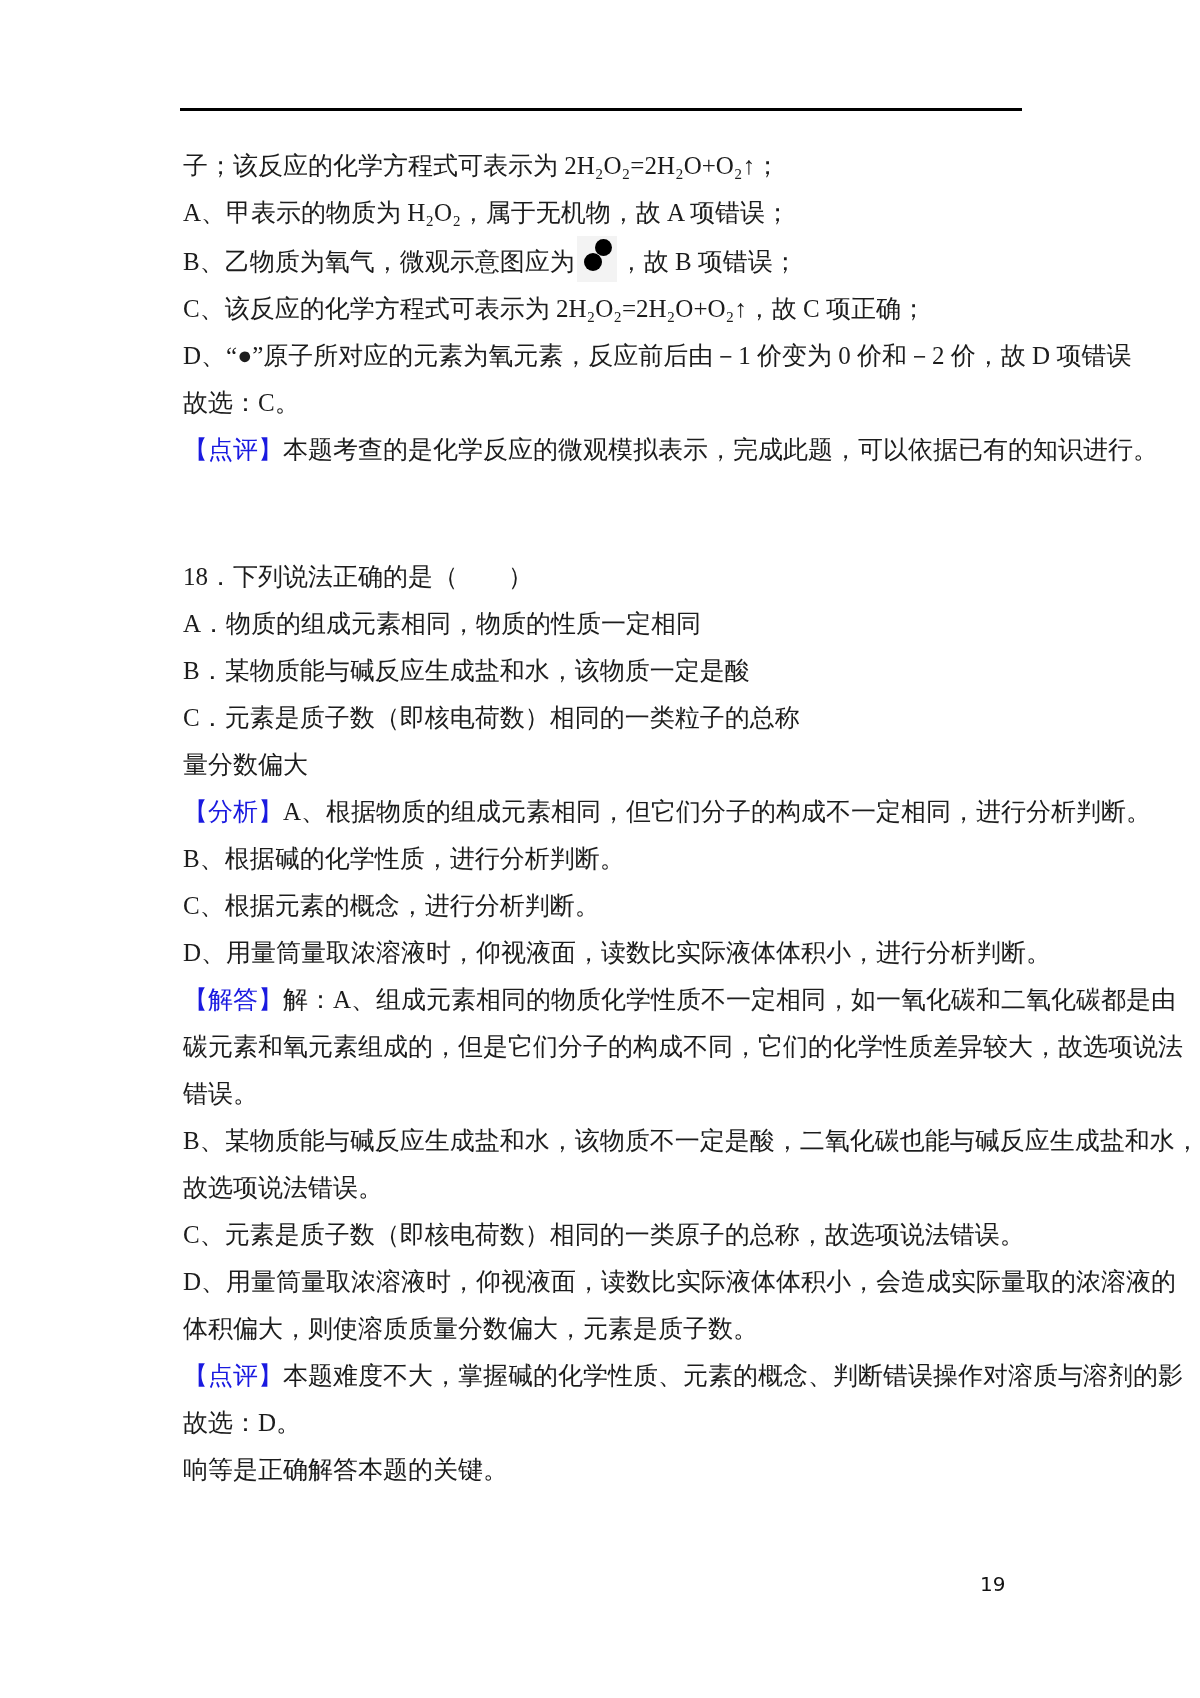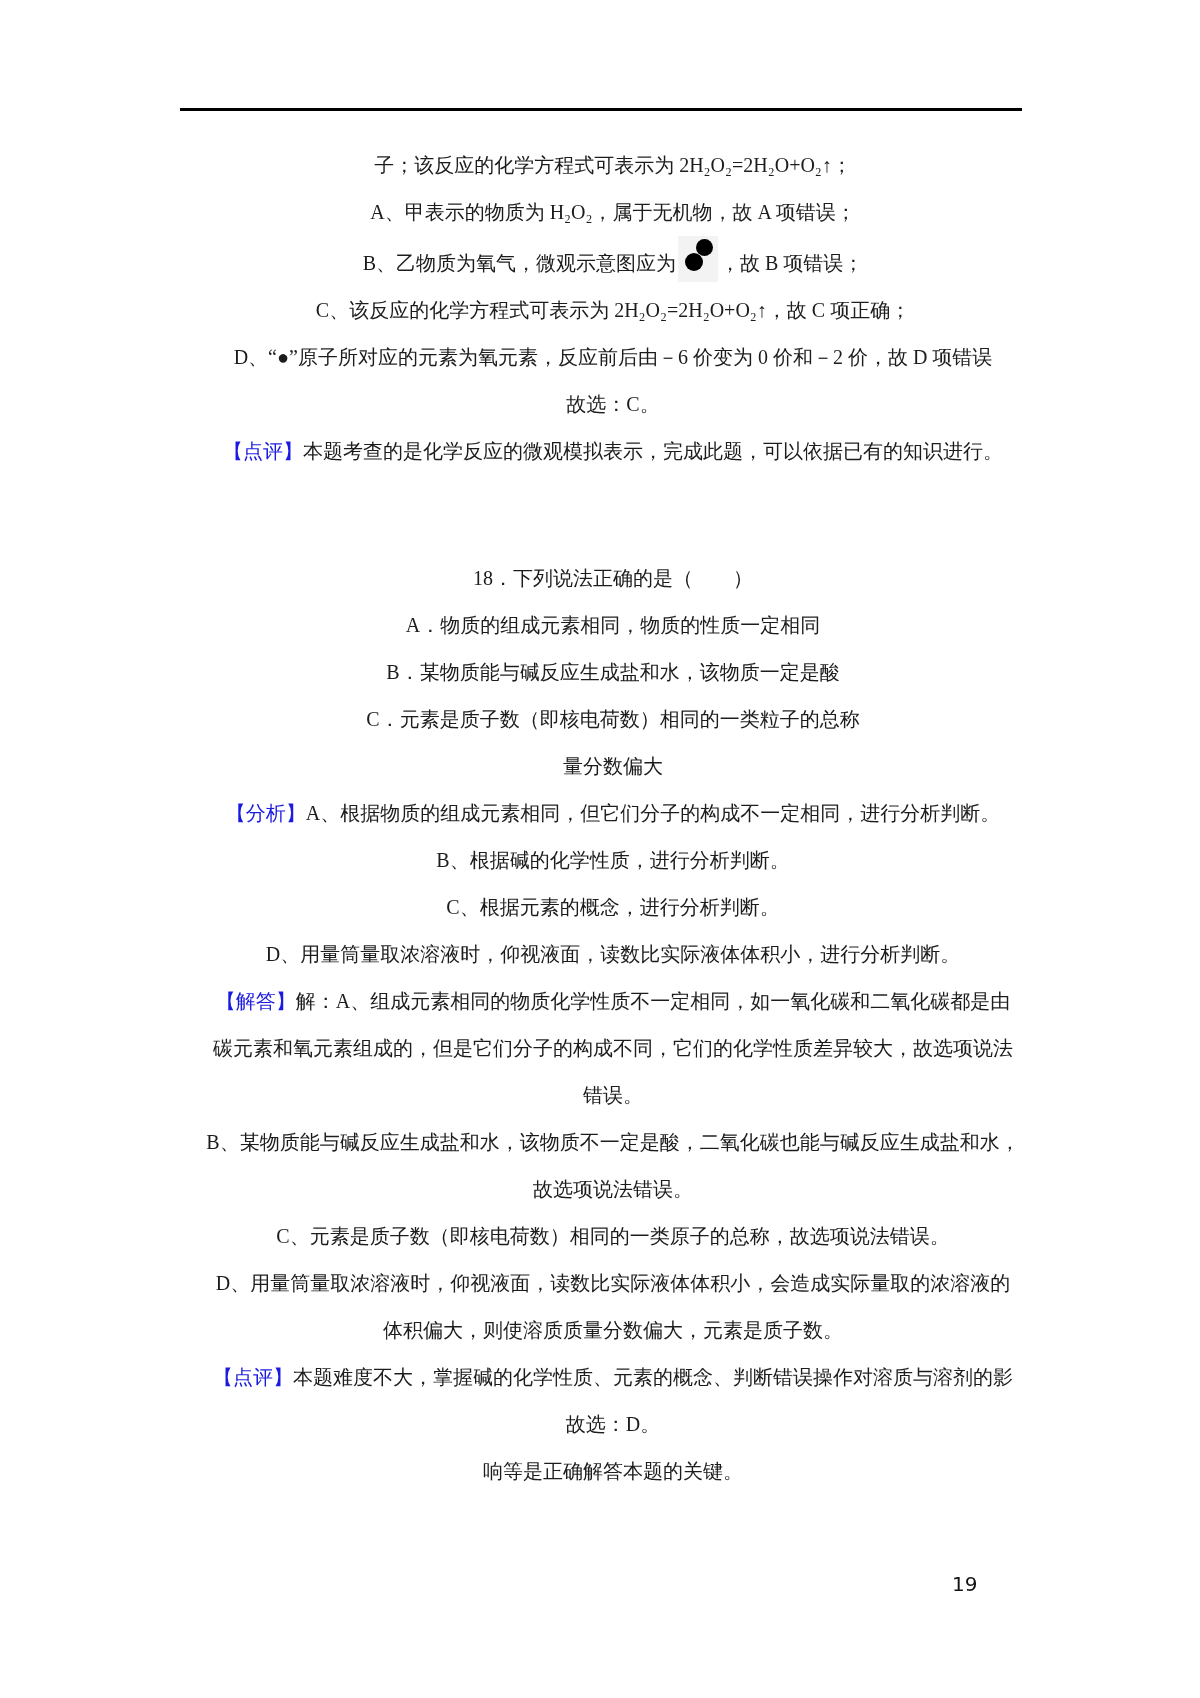--- a/index.html
+++ b/index.html
@@ -11,62 +11,61 @@
     overflow:hidden;
     font-family:"Liberation Serif","DejaVu Serif",serif;
   }
   .toprule{
     position:absolute;left:180px;top:108px;
     width:842px;height:3px;
     background:var(--rule_black,#000);
   }
   .content{
     position:absolute;left:183px;top:142px;width:860px;
-    font-size:20px;line-height:47px;
+    font-size:25px;line-height:47px;
     color:var(--body_text,#1c1c1c);
-    text-align:center;
   }
   .line{white-space:nowrap;}
   .blk-gap{height:80px;}
   .blue{color:var(--label_blue,#1a1ae0);margin-top:28px;}
   .molecule{
     display:inline-block;position:relative;
     width:40px;height:46px;
     vertical-align:-12px;
     background:#f3f3f3;
     margin:0 2px;
   }
   .molecule .atom1{
     position:absolute;left:18px;top:3px;
     width:17px;height:17px;border-radius:50%;background:#000;
   }
   .molecule .atom2{
     position:absolute;left:7px;top:17px;
     width:18px;height:18px;border-radius:50%;background:#000;
   }
   .pagenum{
-    position:absolute;left:952px;top:1572px;
+    position:absolute;left:980px;top:1572px;
     font-family:"DejaVu Sans","Liberation Sans",sans-serif;
     font-size:20px;color:#111;
   }
 </style>
 </head>
 <body>
 
 <div class="page">
 
   <div class="toprule"></div>
 
   <div class="content">
 
     <div class="line">子；该反应的化学方程式可表示为 2H₂O₂=2H₂O+O₂↑；</div>
     <div class="line">A、甲表示的物质为 H₂O₂，属于无机物，故 A 项错误；</div>
     <div class="line"><span>B、乙物质为氧气，微观示意图应为</span><span class="molecule"><span class="atom1"></span><span class="atom2"></span></span><span>，故 B 项错误；</span></div>
     <div class="line">C、该反应的化学方程式可表示为 2H₂O₂=2H₂O+O₂↑，故 C 项正确；</div>
-    <div class="line">D、“●”原子所对应的元素为氧元素，反应前后由－6 价变为 0 价和－2 价，故 D 项错误</div>
+    <div class="line">D、“●”原子所对应的元素为氧元素，反应前后由－1 价变为 0 价和－2 价，故 D 项错误</div>
     <div class="line">故选：C。</div>
     <div class="line"><span class="blue">【点评】</span><span>本题考查的是化学反应的微观模拟表示，完成此题，可以依据已有的知识进行。</span></div>
 
     <div class="blk-gap"></div>
 
     <div class="line">18．下列说法正确的是（　　）</div>
     <div class="line">A．物质的组成元素相同，物质的性质一定相同</div>
     <div class="line">B．某物质能与碱反应生成盐和水，该物质一定是酸</div>
     <div class="line">C．元素是质子数（即核电荷数）相同的一类粒子的总称</div>
     <div class="line">量分数偏大</div>

